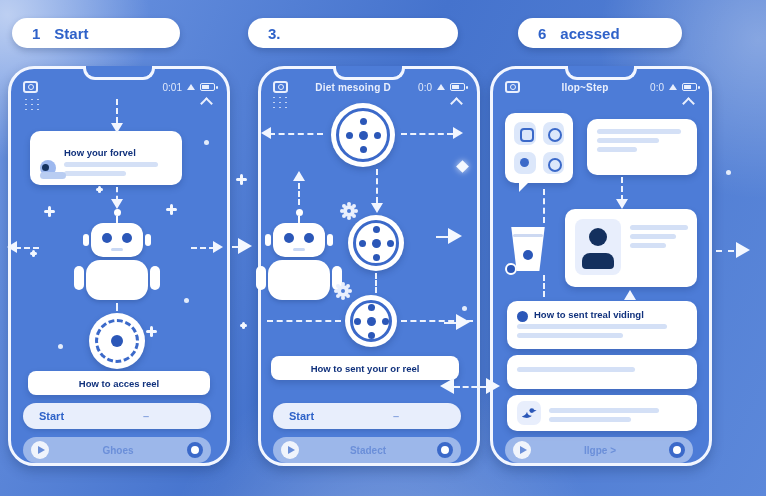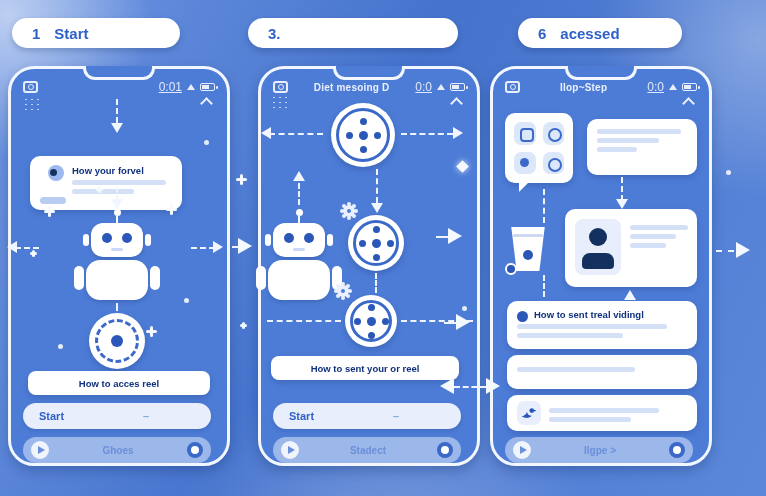--- a/index.html
+++ b/index.html
@@ -21,21 +21,21 @@
   .phone { position:absolute; top:66px; width:222px; height:400px; border:3px solid #f2f6ff;
     border-radius:26px; background:#4d7cd7; box-shadow:0 5px 12px rgba(16,38,90,.28); }
   .notch { position:absolute; top:-3px; left:50%; transform:translateX(-50%); width:72px; height:14px;
     border:3px solid #f2f6ff; border-top:0; border-radius:0 0 12px 12px; background:#4d7cd7; }
   .statusbar { position:absolute; top:10px; left:12px; right:12px; height:16px;
     display:flex; align-items:center; gap:5px; color:#e9effd; }
   .cam { width:15px; height:12px; border:2px solid #e9effd; border-radius:3px; position:relative; flex:none; }
   .cam::after { content:""; position:absolute; width:4px; height:4px; border:1.5px solid #e9effd;
     border-radius:50%; left:50%; top:50%; transform:translate(-50%,-50%); }
   .sb-title { flex:1; text-align:center; font-size:10px; font-weight:700; letter-spacing:.2px; }
-  .time { font-size:12px; opacity:.95;text-decoration:underline; }
+  .time { font-size:10px; opacity:.95; }
   .wifi { width:0; height:0; border-left:4px solid transparent; border-right:4px solid transparent;
     border-bottom:6px solid #e9effd; }
   .bat { width:15px; height:8px; border:1.5px solid #e9effd; border-radius:2px; position:relative; flex:none; }
   .bat::before { content:""; position:absolute; left:1px; top:1px; bottom:1px; width:7px; background:#e9effd; }
   .bat::after { content:""; position:absolute; right:-4px; top:2px; width:2px; height:3px; background:#e9effd; border-radius:1px; }
   .chev { position:absolute; top:30px; right:16px; width:9px; height:9px;
     border-top:2.5px solid #e9effd; border-left:2.5px solid #e9effd; transform:rotate(45deg); }
   .dotgrid { position:absolute; width:20px; height:14px; opacity:.8;
     background-image: radial-gradient(#dfe9fb 1.1px, transparent 1.2px); background-size:6px 5px; }
   
@@ -43,21 +43,21 @@
   .dash-h { position:absolute; height:0; border-top:2px dashed #eef3fd; }
   .arr { position:absolute; width:0; height:0; z-index:5; }
   .arr-d { border-left:6px solid transparent; border-right:6px solid transparent; border-top:10px solid #f2f6ff; }
   .arr-u { border-left:6px solid transparent; border-right:6px solid transparent; border-bottom:10px solid #f2f6ff; }
   .arr-l { border-top:6px solid transparent; border-bottom:6px solid transparent; border-right:10px solid #f2f6ff; }
   .arr-r { border-top:6px solid transparent; border-bottom:6px solid transparent; border-left:10px solid #f2f6ff; }
   .big-r { border-top:8px solid transparent; border-bottom:8px solid transparent; border-left:14px solid #f4f8ff; }
   .big-l { border-top:8px solid transparent; border-bottom:8px solid transparent; border-right:14px solid #f4f8ff; }
   
   .card { position:absolute; background:#fff; border-radius:10px; box-shadow:0 3px 6px rgba(18,42,96,.22); }
-  .msgcard { display:flex; gap:8px; padding:9px 18px; align-items:flex-start;margin-top:25px; }
+  .msgcard { display:flex; gap:8px; padding:9px 10px; align-items:flex-end; }
   .avatar { width:16px; height:16px; border-radius:50%; background:#9db8ef; position:relative; flex:none; }
   .avatar::after { content:""; position:absolute; width:7px; height:7px; background:#16335f; border-radius:50%; left:2px; top:4px; }
   .card-title { font-size:9.5px; font-weight:700; color:#10317c; margin-bottom:3px; white-space:nowrap; }
   .line { height:5px; border-radius:3px; background:#d4e0f6; margin-top:4px; }
   .chip { position:absolute; left:10px; bottom:6px; width:26px; height:7px; border-radius:4px; background:#b9cdf2; }
   
   .robot { position:absolute; }
   .r-antdot { width:7px; height:7px; border-radius:50%; background:#fff; margin:0 auto; }
   .r-ant { width:2.5px; height:7px; background:#fff; margin:0 auto; }
   .r-head { width:52px; height:34px; background:#fff; border-radius:12px; margin:0 auto; position:relative;

